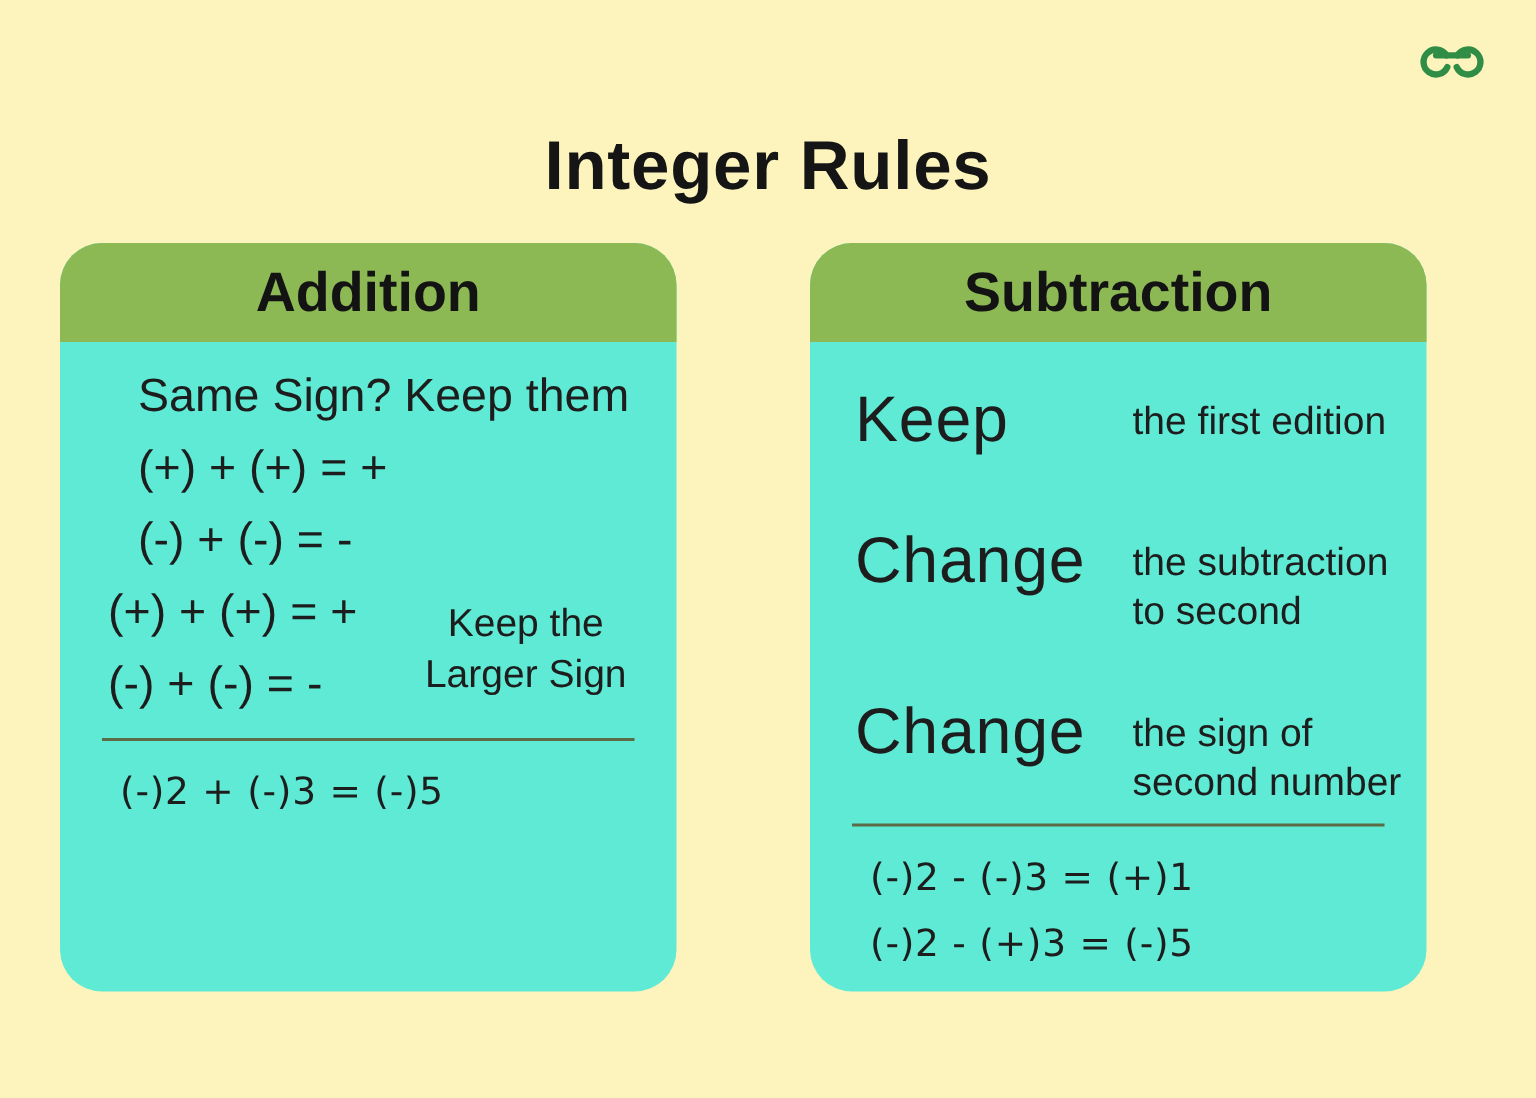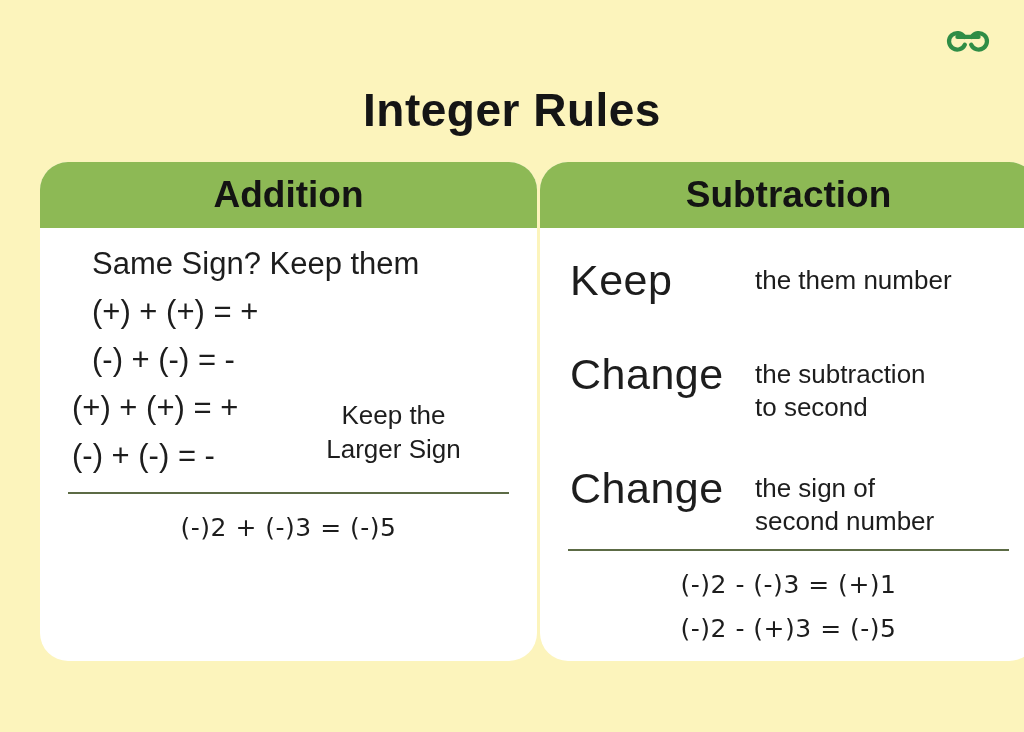--- a/index.html
+++ b/index.html
@@ -26,23 +26,23 @@
 
   .logo {
     position: absolute;
     top: 27px; right: 33px;
     width: 46px; height: 29px;
   }
 
   .card {
     position: absolute;
     top: 162px;
-    width: 497px;
+    width: 411px;
     height: 499px;
-    background: #ffffff;
+    background: #5eead4;
     border-radius: 28px;
   }
   .card-addition { left: 40px; }
   .card-subtraction { left: 540px; }
 
   .card-header {
     height: 66px;
     background: #8DB955;
     border-radius: 28px 28px 0 0;
     display: flex;
@@ -71,21 +71,21 @@
     line-height: 34px;
     white-space: pre-line;
   }
 
   .divider {
     height: 2px;
     background: #5C6B45;
     margin: 12px 28px 0 28px;
   }
 
-  .examples { margin-top: 12px; text-align: center; }
+  .examples { margin-top: 12px; text-align: left; margin-left: 40px; }
   .example-line {
     font-family: "DejaVu Sans", sans-serif;
     font-size: 25px;
     line-height: 44px;
     letter-spacing: 0.5px;
   }
 
   
   .sub-rules { padding: 30px 0 0 30px; }
   .sub-row {
@@ -148,21 +148,21 @@
   </div>
 
   <div class="card card-subtraction">
     <div class="card-header">
       <span>Subtraction</span>
     </div>
     <div class="sub-rules">
 
       <div class="sub-row sub-row-1">
         <div class="sub-keyword">Keep</div>
-        <div class="sub-desc">the them number</div>
+        <div class="sub-desc">the first edition</div>
       </div>
 
       <div class="sub-row sub-row-2">
         <div class="sub-keyword">Change</div>
         <div class="sub-desc">the subtraction
 to second</div>
       </div>
 
       <div class="sub-row">
         <div class="sub-keyword">Change</div>

